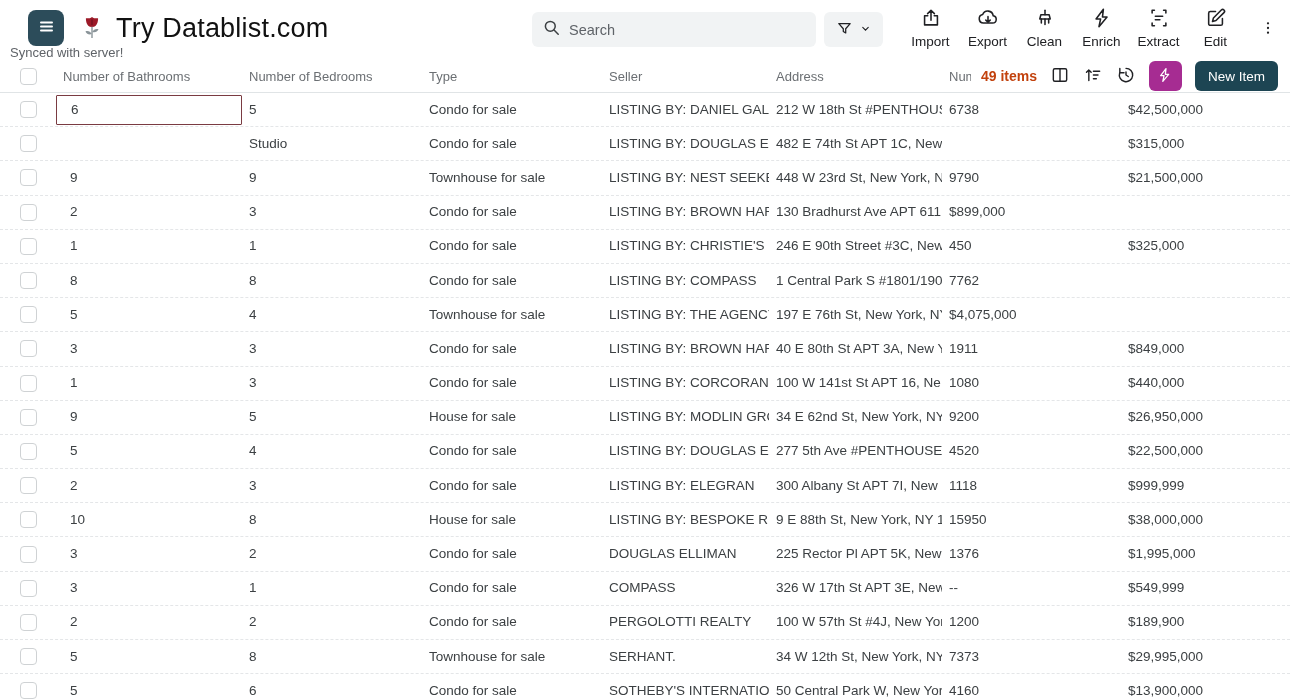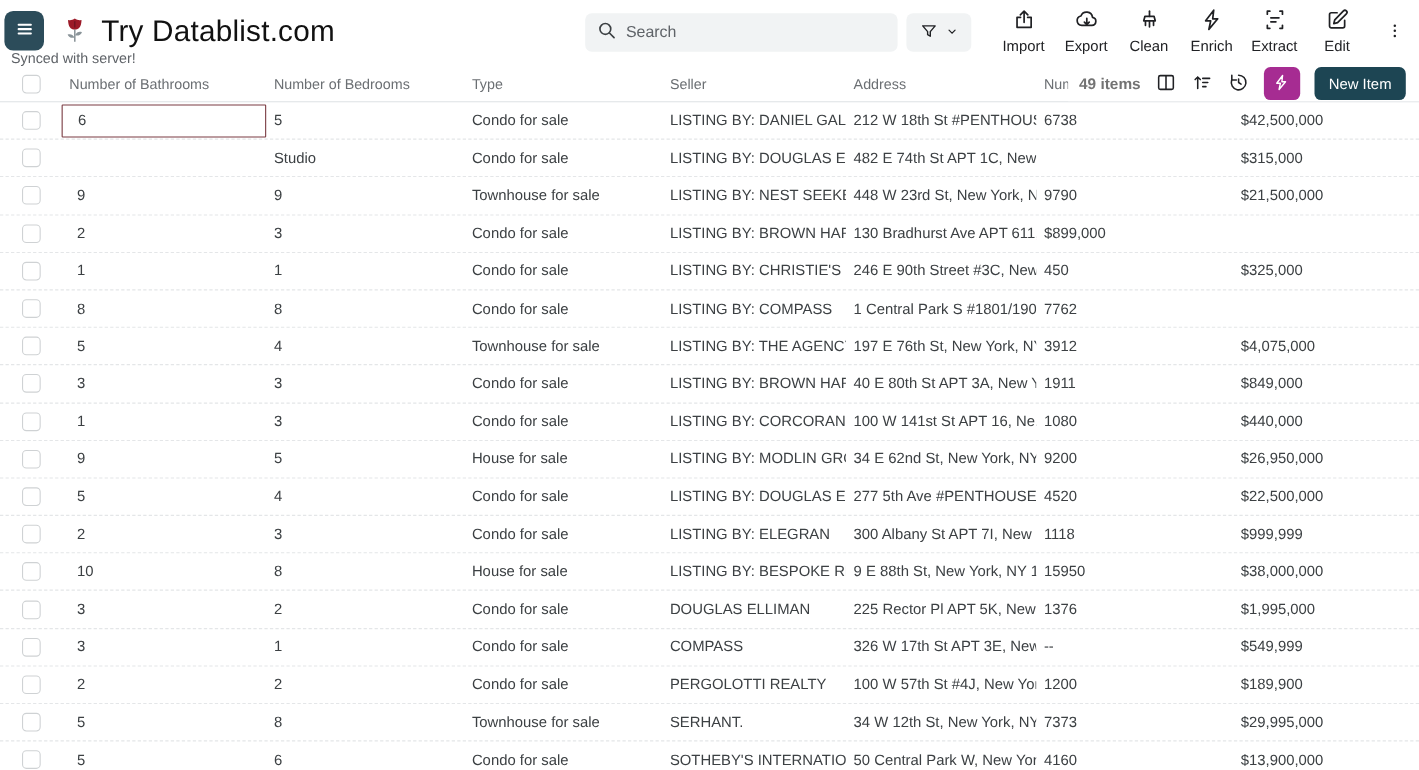--- a/index.html
+++ b/index.html
@@ -2,21 +2,21 @@
 <html style="--menu-bg: #2c4c5a; --newitem-bg: #1d4553; --flash-bg: #a62c92; --sel-border: #7a3b42;"><head>
 <meta charset="utf-8">
 <style>
   * { margin:0; padding:0; box-sizing:border-box; }
   html,body { width:1290px; height:700px; overflow:hidden; background:#fff;
               font-family:"Liberation Sans", sans-serif; color:#202124; }
   .app { position:relative; width:1290px; height:700px; }
 
   
   .topbar { position:relative; height:60px; }
-  .brand { position:absolute; left:4px; top:10px; display:flex; align-items:center; gap:10px; }
+  .brand { position:absolute; left:28px; top:10px; display:flex; align-items:center; gap:10px; }
   .menu-btn { width:36px; height:36px; border:none; border-radius:8px; background:var(--menu-bg,#2c4c5a);
               display:flex; align-items:center; justify-content:center; cursor:pointer; }
   .rose { width:28px; height:28px; margin-left:4px; }
   .page-title { font-size:27px; font-weight:400; color:#111; letter-spacing:.2px; }
   .synced { position:absolute; left:10px; top:45px; font-size:13px; color:#5f6368; }
 
   .searchbox { position:absolute; left:532px; top:12px; width:284px; height:35px; background:#f1f3f4;
                border-radius:6px; display:flex; align-items:center; padding:0 10px; gap:8px; }
   .searchbox input { border:none; background:transparent; outline:none; font-size:14.5px; color:#202124;
                      width:100%; font-family:"Liberation Sans", sans-serif; }
@@ -35,21 +35,21 @@
 
   
   .table-header { position:relative; height:33px; display:flex; align-items:center;
                   border-bottom:1px solid #e0e4e6; }
   .cb-cell { width:56px; flex:0 0 56px; display:flex; align-items:center; justify-content:center; }
   .checkbox { width:17px; height:17px; border:1.5px solid #cfd2d4; border-radius:4px; background:#fff;
               display:inline-block; cursor:pointer; }
   .col-label { font-size:13px; color:#6b6f73; white-space:nowrap; overflow:hidden; padding-left:7px; }
   .header-controls { position:absolute; right:0; top:0; height:100%; background:#fff; display:flex;
                      align-items:center; gap:13px; padding:0 12px 0 10px; }
-  .items-count { font-size:14px; font-weight:700; color:#737373; white-space:nowrap; }
+  .items-count { font-size:14px; font-weight:700; color:#c2410c; white-space:nowrap; }
   .icon-btn { border:none; background:none; cursor:pointer; display:flex; align-items:center; padding:0; }
   .flash-btn { width:33px; height:30px; border:none; border-radius:6px; background:var(--flash-bg,#a62c92);
                display:flex; align-items:center; justify-content:center; cursor:pointer; }
   .new-item-btn { height:30px; border:none; border-radius:6px; background:var(--newitem-bg,#1d4553);
                   color:#fff; font-size:13.5px; padding:0 13px; cursor:pointer;
                   font-family:"Liberation Sans", sans-serif; }
 
   
   .rows { position:relative; }
   .row { display:flex; align-items:center; height:34.2px; border-bottom:1px dashed #e4e6e8; }
@@ -292,21 +292,20 @@
       </div>
       <div class="row">
         <div class="cb-cell">
           <span class="checkbox"></span>
         </div>
         <div class="cell c0" style="width: 186px; flex: 0 0 186px;">5</div>
         <div class="cell c1" style="width: 180px; flex: 0 0 180px;">4</div>
         <div class="cell c2" style="width: 180px; flex: 0 0 180px;">Townhouse for sale</div>
         <div class="cell c3" style="width: 167px; flex: 0 0 167px;">LISTING BY: THE AGENCY</div>
         <div class="cell c4" style="width: 173px; flex: 0 0 173px;">197 E 76th St, New York, NY...</div>
-        <div class="cell c5" style="width: 179px; flex: 0 0 179px;">3912</div>
         <div class="cell c6" style="width: 169px; flex: 0 0 169px;">$4,075,000</div>
       </div>
       <div class="row">
         <div class="cb-cell">
           <span class="checkbox"></span>
         </div>
         <div class="cell c0" style="width: 186px; flex: 0 0 186px;">3</div>
         <div class="cell c1" style="width: 180px; flex: 0 0 180px;">3</div>
         <div class="cell c2" style="width: 180px; flex: 0 0 180px;">Condo for sale</div>
         <div class="cell c3" style="width: 167px; flex: 0 0 167px;">LISTING BY: BROWN HARRI...</div>

